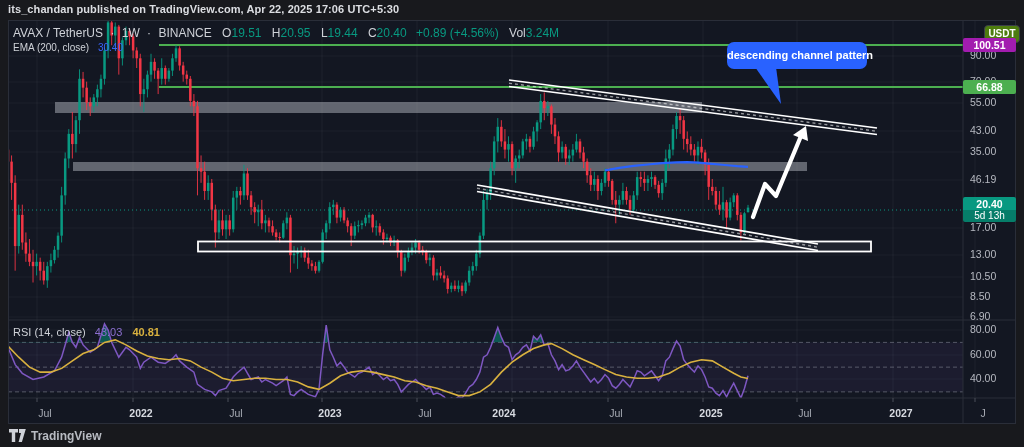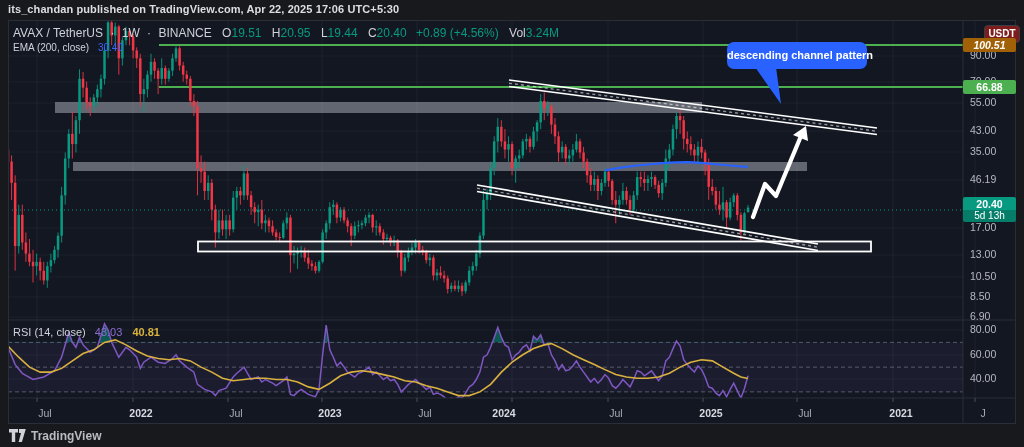--- a/index.html
+++ b/index.html
@@ -9,21 +9,21 @@
   .ov{position:absolute;z-index:3;white-space:nowrap;}
   .topbar{left:8px;top:3px;font-size:11px;font-weight:700;color:#dcdee2;letter-spacing:.1px;}
   .legend1{left:13px;top:26px;font-size:12px;color:#cfd2d8;text-align:right;}
   .legend1 .val{color:#089981;}
   .legend1 .lab{color:#cfd2d8;margin-left:7px;}
   .legend2{left:13px;top:42px;font-size:10px;color:#cfd2d8;}
   .legend2 .ema-val{color:#3964f9;margin-left:6px;}
   .rsi-legend{left:13px;top:326px;font-size:11px;color:#cfd2d8;}
   .rsi-legend .rsi-val{color:#8c6fd0;margin-left:6px;}
   .rsi-legend .ma-val{color:#d9b13f;margin-left:7px;font-weight:700;}
-  .usdt{left:984px;top:25px;width:34px;height:16px;background:#7f1d1d;border:1px solid #3a3e49;
+  .usdt{left:984px;top:25px;width:34px;height:16px;background:#4d7c0f;border:1px solid #3a3e49;
         border-radius:4px;color:#fff;font-size:10px;font-weight:700;text-align:center;line-height:16px;}
   .axis-label{position:absolute;left:7px;font-size:10.5px;color:#b6b9c1;}
   .price-box{position:absolute;left:0;width:53px;border-radius:2px;color:#fff;font-size:10.5px;
              font-weight:700;text-align:center;}
   .lvl{height:14px;line-height:14px;background:#4caf50;}
   .cur{background:#089981;}
   .cur .p{height:13px;line-height:14px;}
   .cur .cd{height:12px;line-height:11px;font-size:10px;font-weight:400;background:rgba(0,0,0,0.18);}
   .time-label{position:absolute;top:0;transform:translateX(-50%);font-size:10.5px;color:#a9adb6;}
   .time-label.yr{color:#d7dae0;font-weight:700;}
@@ -578,21 +578,21 @@
       <div class="axis-label" style="top: 104px;">43.00</div>
       <div class="axis-label" style="top: 125px;">35.00</div>
       <div class="axis-label" style="top: 153px;">46.19</div>
       <div class="axis-label" style="top: 201px;">17.00</div>
       <div class="axis-label" style="top: 228px;">13.00</div>
       <div class="axis-label" style="top: 250px;">10.50</div>
       <div class="axis-label" style="top: 270px;">8.50</div>
       <div class="axis-label" style="top: 290px;">6.90</div>
     </div>
   <div class="ov" id="price-axis-boxes" style="left:963px;top:20px;width:61px;height:404px;">
-      <div class="price-box lvl" style="top: 18px; background: #a16207; font-style: italic;">100.51</div>
+      <div class="price-box lvl" style="top: 18px; background: #a21caf;">100.51</div>
       <div class="price-box lvl" style="top: 60px; background: rgb(76, 175, 80);">66.88</div>
       <div class="price-box cur" style="top: 177px; background: rgb(8, 153, 129);">
         <div class="p">20.40</div>
         <div class="cd">5d 13h</div>
       </div>
     </div>
   <div class="ov" id="rsi-axis" style="left:963px;top:322px;width:61px;height:76px;">
       <div class="axis-label" style="top: 1px;">80.00</div>
       <div class="axis-label" style="top: 26px;">60.00</div>
       <div class="axis-label" style="top: 50px;">40.00</div>
@@ -600,21 +600,21 @@
   <div class="ov" id="time-axis" style="left:8px;top:407px;width:955px;height:17px;">
       <div class="time-label" style="left: 37px;">Jul</div>
       <div class="time-label yr" style="left: 133px;">2022</div>
       <div class="time-label" style="left: 228px;">Jul</div>
       <div class="time-label yr" style="left: 322px;">2023</div>
       <div class="time-label" style="left: 417px;">Jul</div>
       <div class="time-label yr" style="left: 496px;">2024</div>
       <div class="time-label" style="left: 608px;">Jul</div>
       <div class="time-label yr" style="left: 703px;">2025</div>
       <div class="time-label" style="left: 797px;">Jul</div>
-      <div class="time-label yr" style="left: 893px;">2021</div>
+      <div class="time-label yr" style="left: 893px;">2027</div>
       <div class="time-label" style="left: 975px;">J</div>
     </div>
 
   <div class="ov callout">descending channel pattern</div>
 
   <div class="ov watermark">
     <svg width="17" height="14" viewBox="0 0 17 14">
       <polygon points="0,0 9,0 9,3.4 6.2,3.4 6.2,13 2.8,13 2.8,3.4 0,3.4" fill="#cfd2d8"></polygon>
       <polygon points="10,0 14,0 16.8,0 12.9,13 9.6,13 12,4 10,4" fill="#cfd2d8"></polygon>
     </svg>

